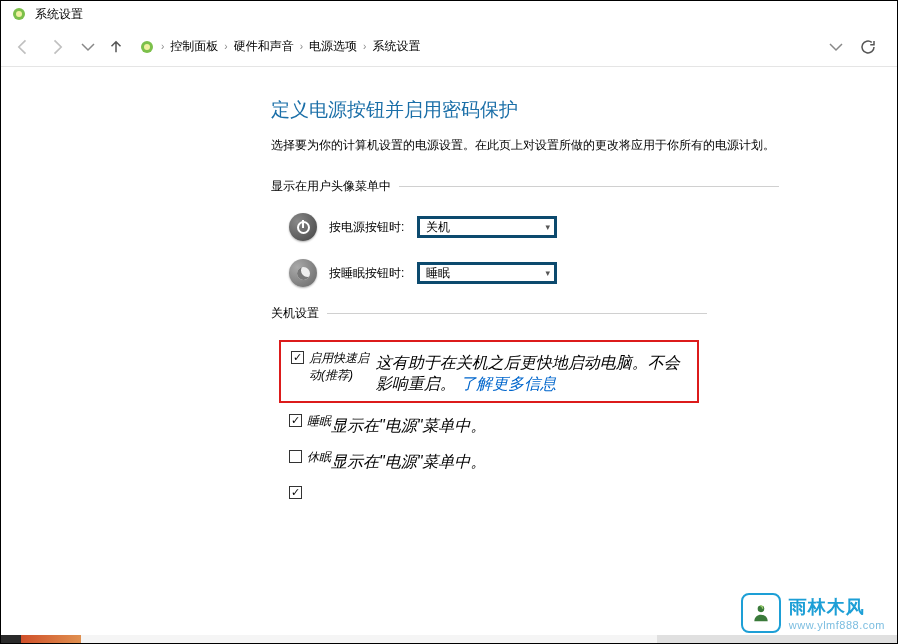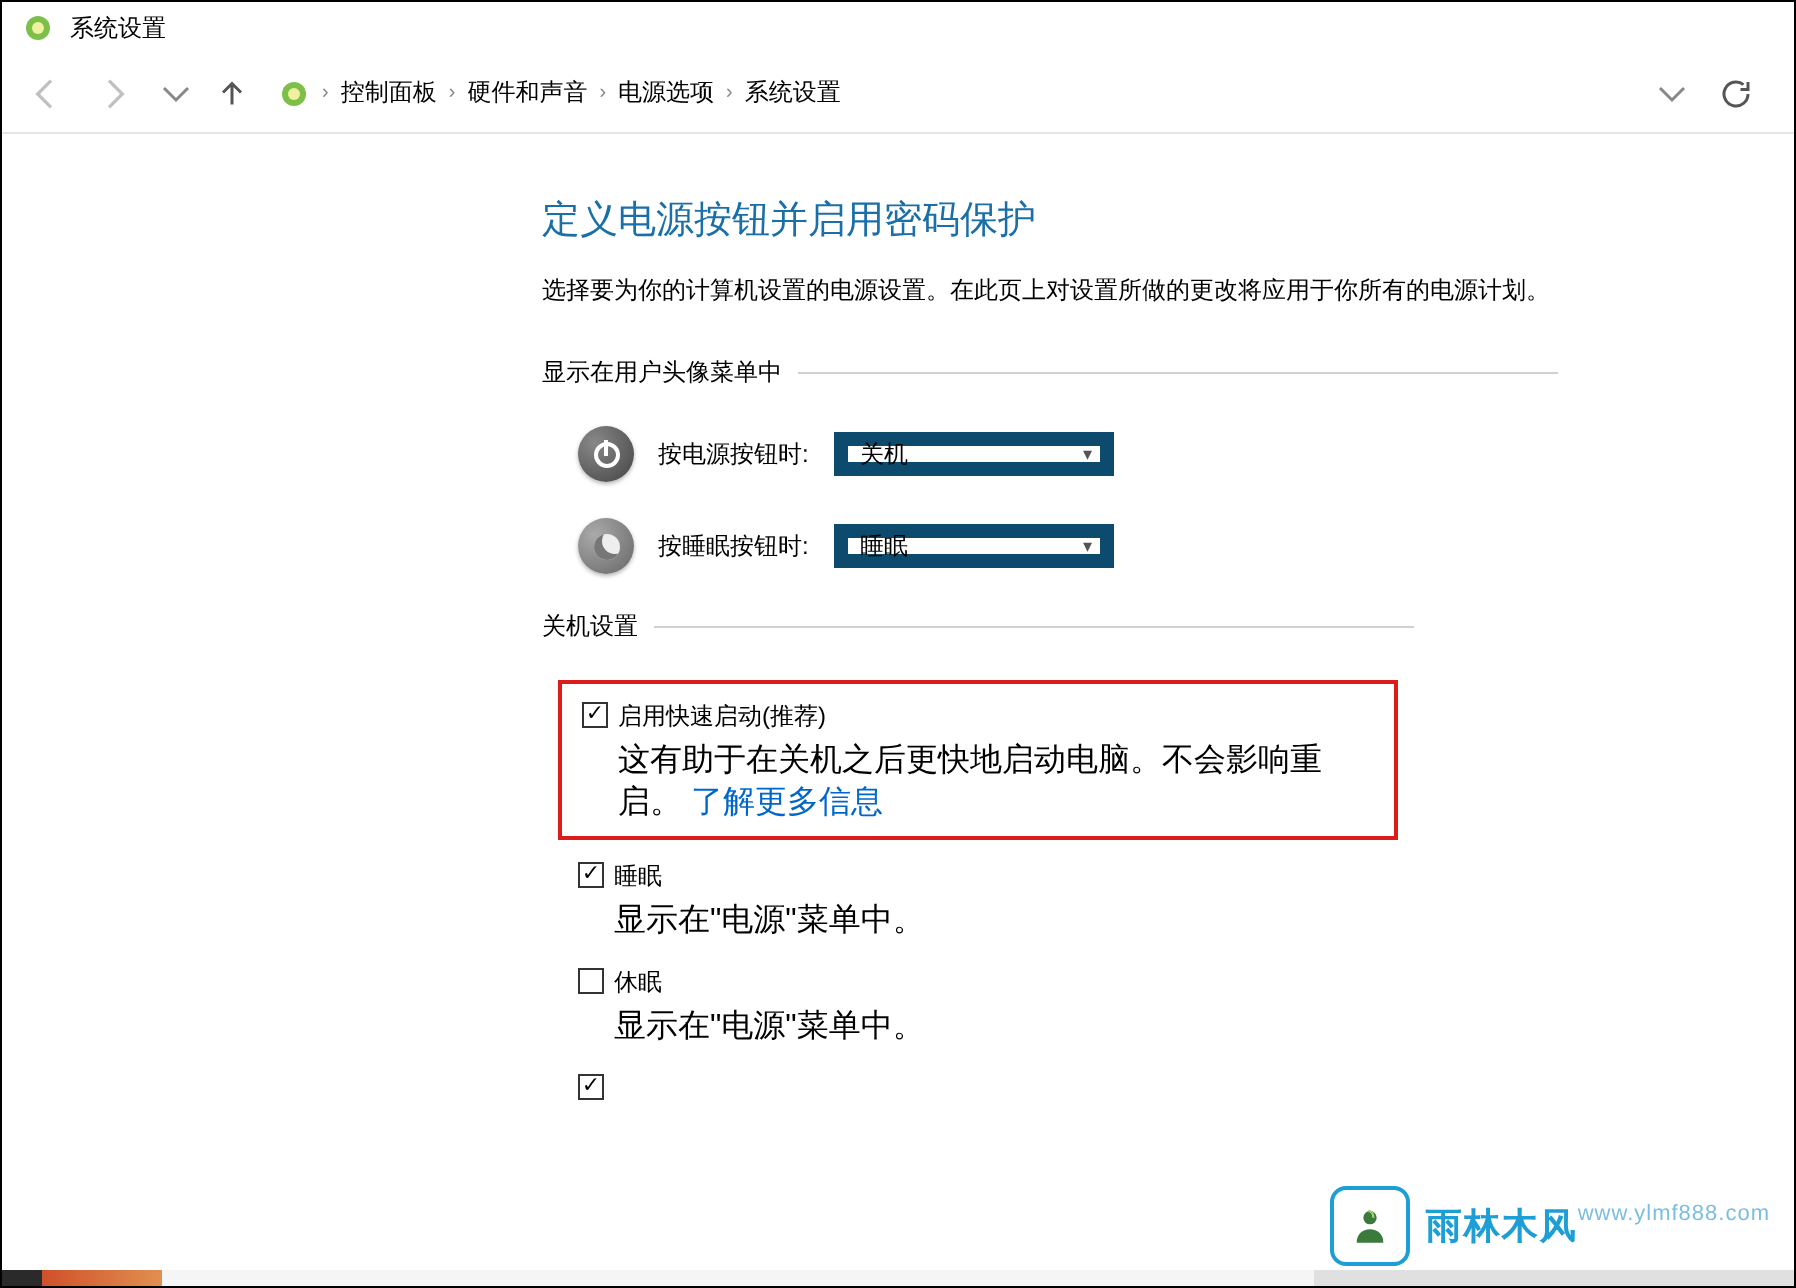--- a/index.html
+++ b/index.html
@@ -136,21 +136,21 @@
       background: #eee;
       box-shadow: inset 4px -3px 0 0 #777;
     }
     .row-label {
       width: 88px;
       display: inline-block;
     }
     .dropdown {
       width: 140px;
       height: 22px;
-      border: 7px solid #0c4a6e;
+      border: 3px solid #0c4a6e;
       background: #fff;
       display: flex;
       align-items: center;
       justify-content: space-between;
       padding: 0 4px 0 6px;
       font-family: inherit;
       font-size: 12px;
     }
     .dropdown-chevron {
       font-size: 9px;
@@ -175,21 +175,21 @@
       margin-right: 5px;
       margin-top: 1px;
       display: flex;
       align-items: center;
       justify-content: center;
       font-size: 11px;
       line-height: 1;
       color: #000;
       flex-shrink: 0;
     }
-    .checkbox-body { display: flex; flex-direction: column; }
+    .checkbox-body { display: flex; flex-direction: row; font-style: italic; }
     .checkbox-label { font-weight: normal; }
     .checkbox-desc {
       color: #000;
       padding-left: 0;
       margin-top: 3px;
       font-size: 16px;
     }
     .checkbox-item-outer {
       padding: 4px 0 4px 18px;
     }
@@ -209,21 +209,21 @@
       border-radius: 8px;
       display: flex;
       align-items: center;
       justify-content: center;
       background: #fff;
     }
     .wm-person {
       width: 20px;
       height: 20px;
     }
-    .wm-text { display: flex; flex-direction: row; justify-content: space-between; }
+    .wm-text { display: flex; flex-direction: column; justify-content: space-between; }
     .wm-cn {
       font-size: 18px;
       font-weight: bold;
       color: #1d9fd6;
       letter-spacing: 1px;
     }
     .wm-en {
       font-size: 11px;
       color: #7bbde0;
       letter-spacing: 0.5px;

